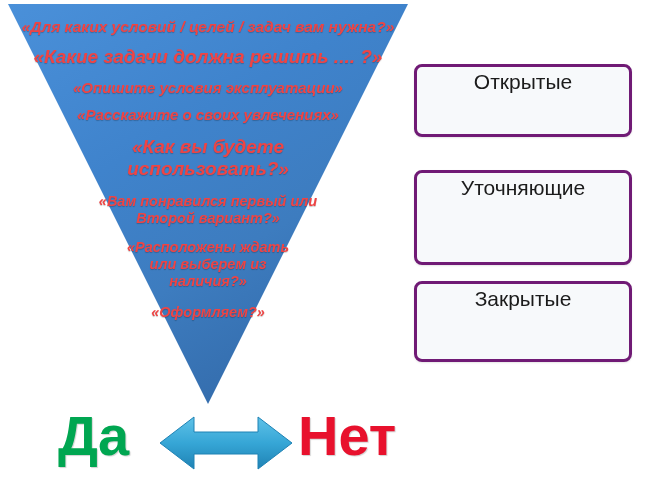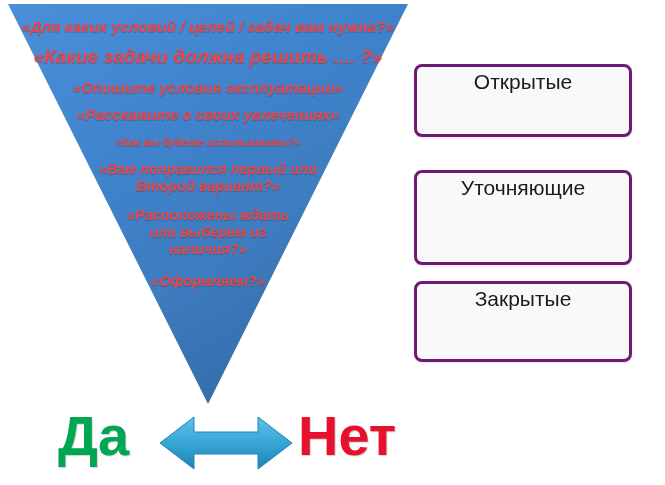--- a/index.html
+++ b/index.html
@@ -50,21 +50,21 @@
     font-weight: bold;
     text-align: center;
     line-height: 1.18;
     text-shadow: 0 1px 1px rgba(0,0,0,.22);
     white-space: pre-line;
   }
   .q0 { font-size: 15.5px; margin-top: 4px;  width: 392px; }
   .q1 { font-size: 19px;   margin-top: 10px; width: 350px; }
   .q2 { font-size: 15px;   margin-top: 10px; width: 320px; }
   .q3 { font-size: 15px;   margin-top: 10px; width: 300px; }
-  .q4 { font-size: 11px; margin-top: 12px; width: 272px; }
+  .q4 { font-size: 19px; margin-top: 12px; width: 272px; }
   .q5 { font-size: 14.5px; margin-top: 12px; width: 240px; }
   .q6 { font-size: 14.5px; margin-top: 12px; width: 205px; }
   .q7 { font-size: 14.5px; margin-top: 14px; width: 165px; }
 
   
   .card {
     position: absolute;
     background: #f7f9fb;
     border: 3px solid #701a75;
     border-radius: 8px;

